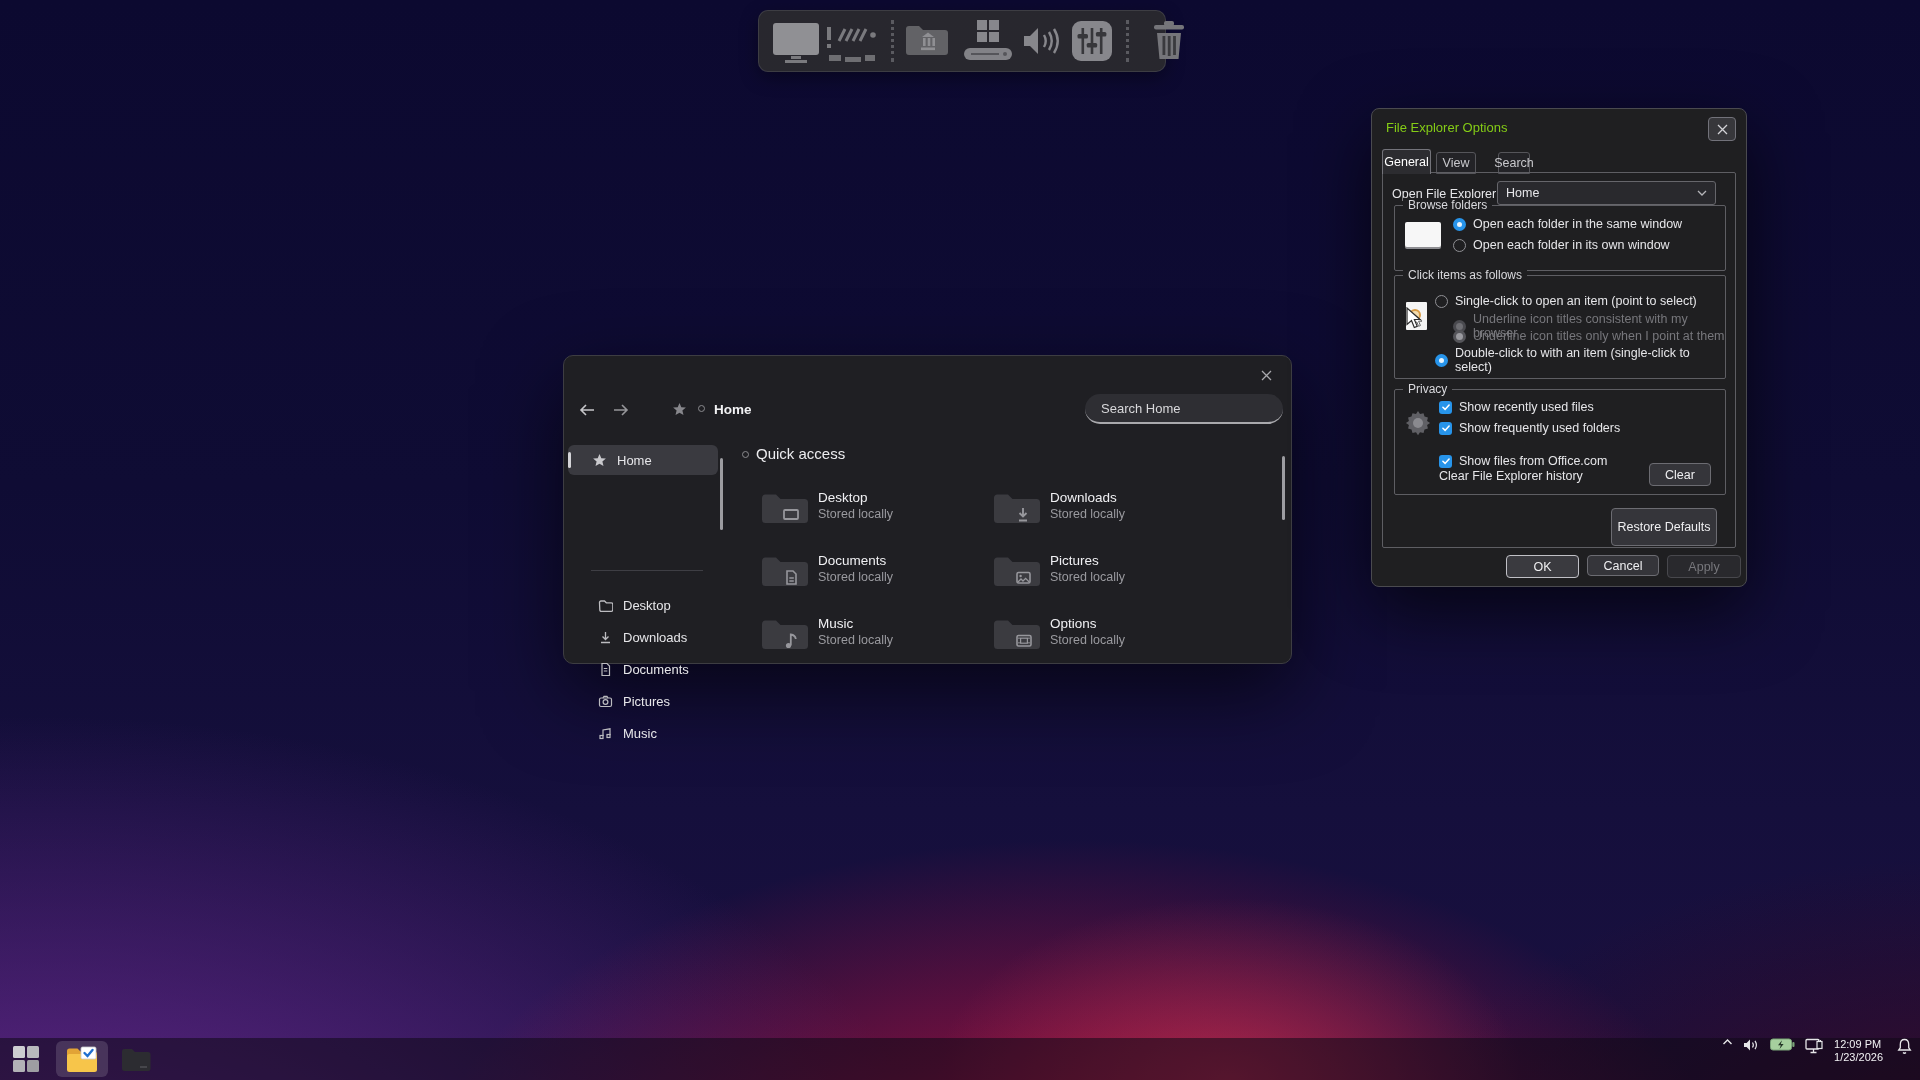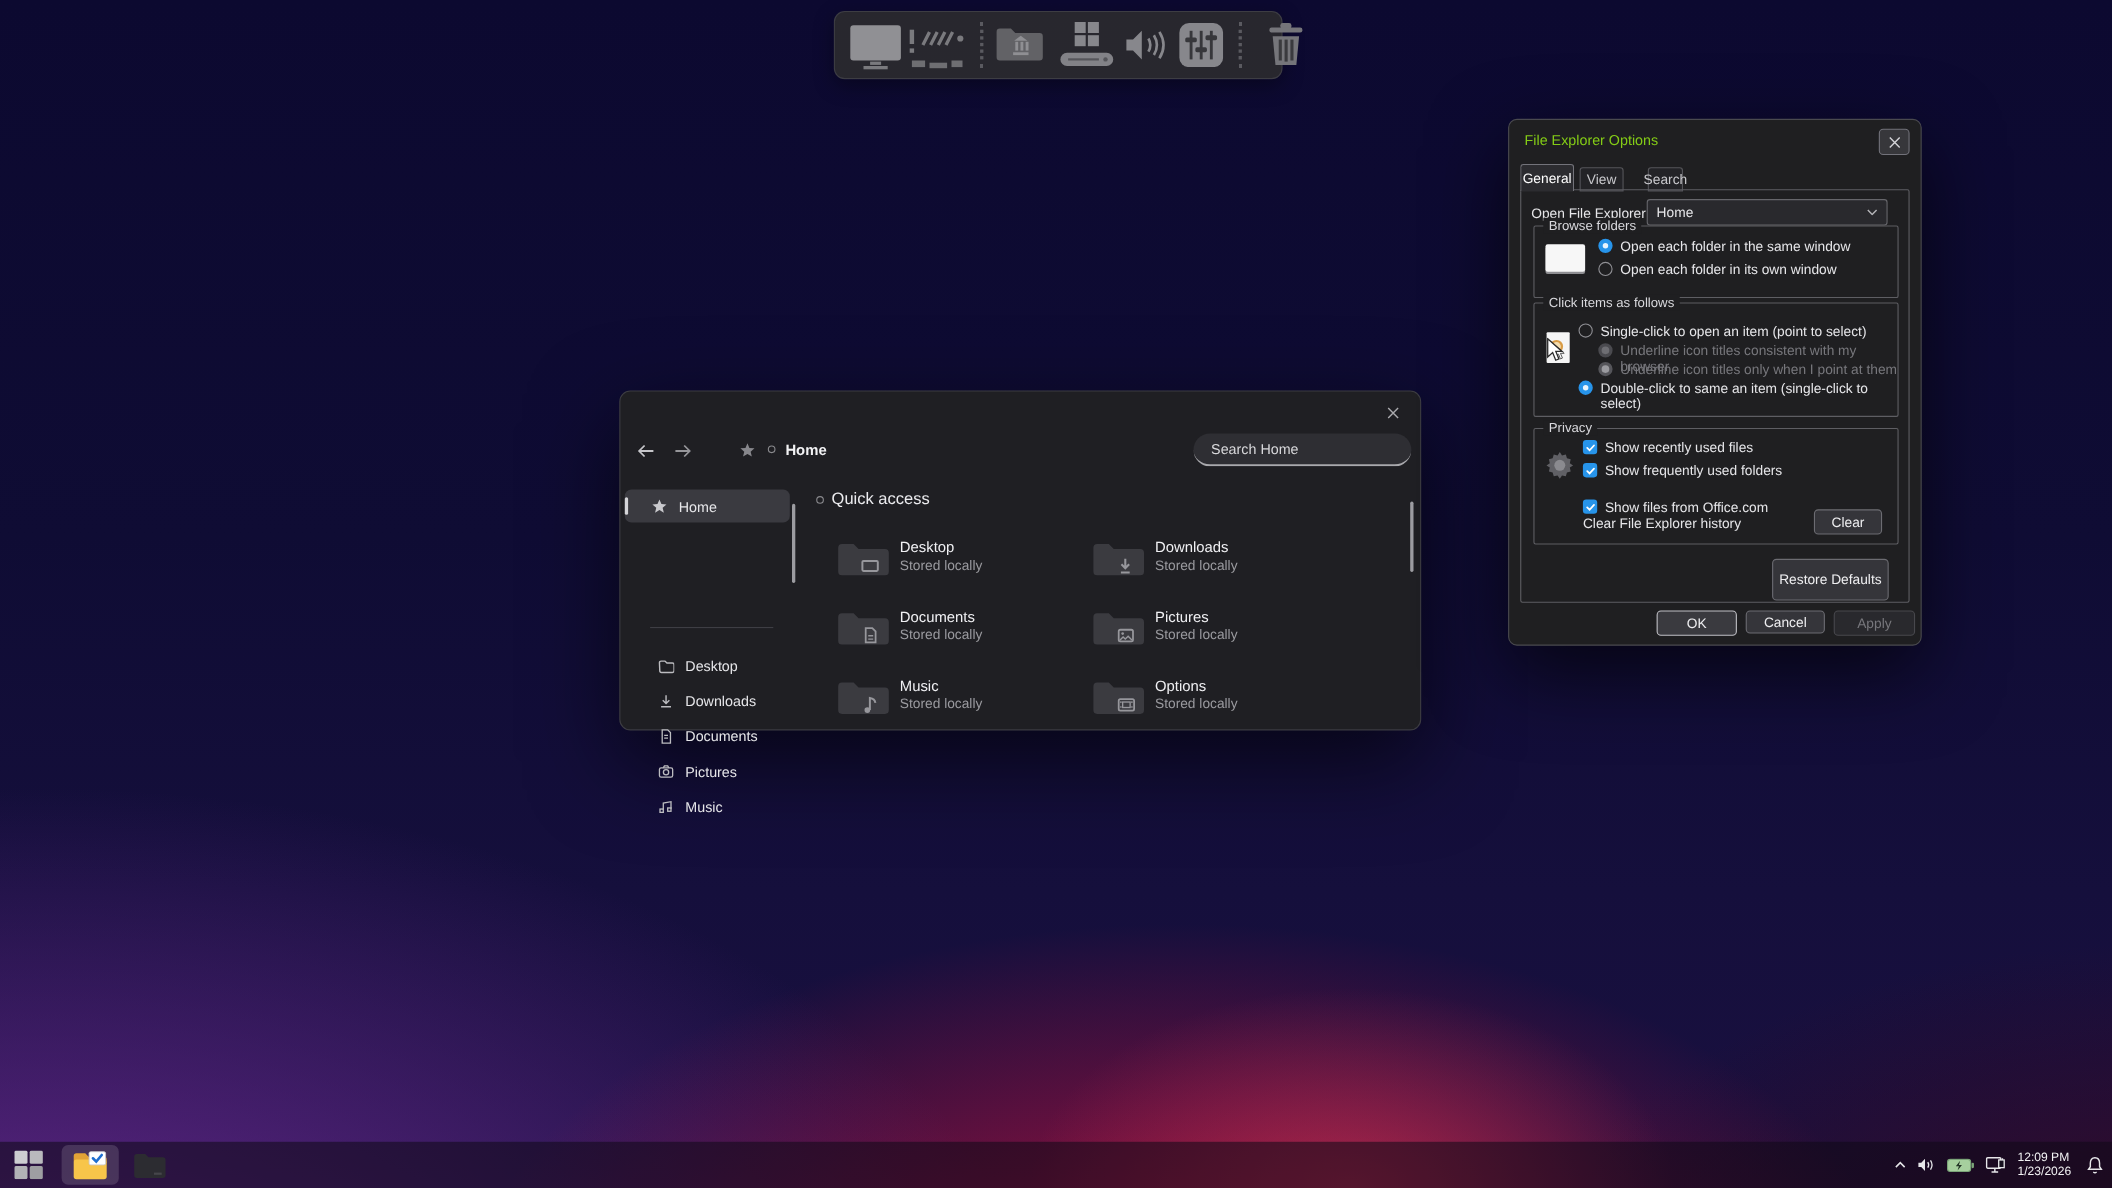--- a/index.html
+++ b/index.html
@@ -49,38 +49,38 @@
     color:#e6e6e9;font-size:12.5px;}
   .dlg-title{left:14px;top:11px;font-size:13px;color:#84cc16;}
   .dlg-close{right:10px;top:8px;width:26px;height:22px;background:#37373b;border:1px solid #72727a;
     border-radius:4px;display:flex;align-items:center;justify-content:center;}
   .tab{height:22px;display:flex;align-items:center;justify-content:center;font-size:12.5px;
     background:#232327;border:1px solid #55555a;color:#c8c8cc;border-radius:3px 3px 0 0;box-sizing:border-box;}
   .tab-sel{background:#2c2c30;border-color:#73737a;border-bottom:none;color:#ffffff;height:25px;z-index:3;}
   .tabpage{left:10px;top:63px;width:352px;height:374px;border:1px solid #5e5e63;border-radius:2px;}
   .groupbox{border:1px solid #5e5e63;border-radius:2px;}
   .group-label{position:absolute;top:-8px;left:8px;background:#1f1f21;padding:0 5px;font-size:12px;color:#d9d9dd;}
-  .opt{position:absolute;display:flex;gap:7px;}
+  .opt{position:absolute;display:flex;align-items:center;gap:7px;}
   .radio{width:13px;height:13px;border-radius:50%;box-sizing:border-box;flex:none;}
   .r-off{border:1px solid #8f8f94;}
   .r-on{border:4px solid #2794ea;background:#e8f4fd;}
   .r-dis-off{border:3px solid #4a4a4f;background:#6e6e73;}
   .r-dis-on{border:3px solid #55555a;background:#9a9a9f;}
   .check{width:13px;height:13px;border-radius:3px;background:#2794ea;display:flex;align-items:center;justify-content:center;flex:none;}
   .dis-text{color:#77777c;}
   .btn{position:absolute;background:#35353a;border:1px solid #6c6c72;border-radius:4px;
     color:#eeeef0;font-size:12.5px;display:flex;align-items:center;justify-content:center;box-sizing:border-box;}
   .btn-ok{border-color:#c0c0c6;background:#3a3a3f;}
   .btn-disabled{color:#77777c;background:#29292d;border-color:#48484d;}
 
   
   .taskbar{left:0;bottom:0;width:1920px;height:42px;background:rgba(14,10,22,.55);}
   .tb-icon{top:3px;width:44px;height:36px;display:flex;align-items:center;justify-content:center;border-radius:6px;}
   .tb-active{background:rgba(255,255,255,.14);}
-  .tray{right:8px;top:0;height:42px;display:flex;align-items:center;gap:10px;}
+  .tray{right:8px;top:0;height:42px;display:flex;align-items:flex-start;gap:10px;}
   .clock{color:#f2f2f4;font-size:11px;line-height:13px;text-align:left;}
 </style>
 </head>
 <body>
 
 <div class="abs dock">
   <div style="margin-left:12px">
     <svg width="110" height="52" viewBox="0 0 110 52">
       <rect x="2" y="8" width="46" height="32" rx="3" fill="#909094"></rect>
       <rect x="20" y="41" width="10" height="3" fill="#7a7a7e"></rect>
@@ -360,21 +360,21 @@
     <div class="opt dis-text" style="left:58px;top:36px">
       <span class="radio r-dis-off"></span>
       <span>Underline icon titles consistent with my browser</span>
     </div>
     <div class="opt dis-text" style="left:58px;top:53px">
       <span class="radio r-dis-on"></span>
       <span>Underline icon titles only when I point at them</span>
     </div>
     <div class="opt" style="left:40px;top:70px">
       <span class="radio r-on"></span>
-      <span>Double-click to same an item (single-click to select)</span>
+      <span>Double-click to with an item (single-click to select)</span>
     </div>
   </div>
 
   <div class="abs groupbox" style="left:22px;top:280px;width:330px;height:104px">
     <span class="group-label">Privacy</span>
     <div class="abs" style="left:8px;top:18px">
       <svg width="30" height="30" viewBox="0 0 30 30">
         <path d="M15 3 l2 3 3.5-.8 1 3.4 3.4 1 -.8 3.5 3 2 -3 2 .8 3.5 -3.4 1 -1 3.4 -3.5-.8 -2 3 -2-3 -3.5.8 -1-3.4 -3.4-1 .8-3.5 -3-2 3-2 -.8-3.5 3.4-1 1-3.4 3.5.8 z" fill="#606065"></path>
         <circle cx="15" cy="15" r="5" fill="#8a8a8f"></circle>
       </svg>

